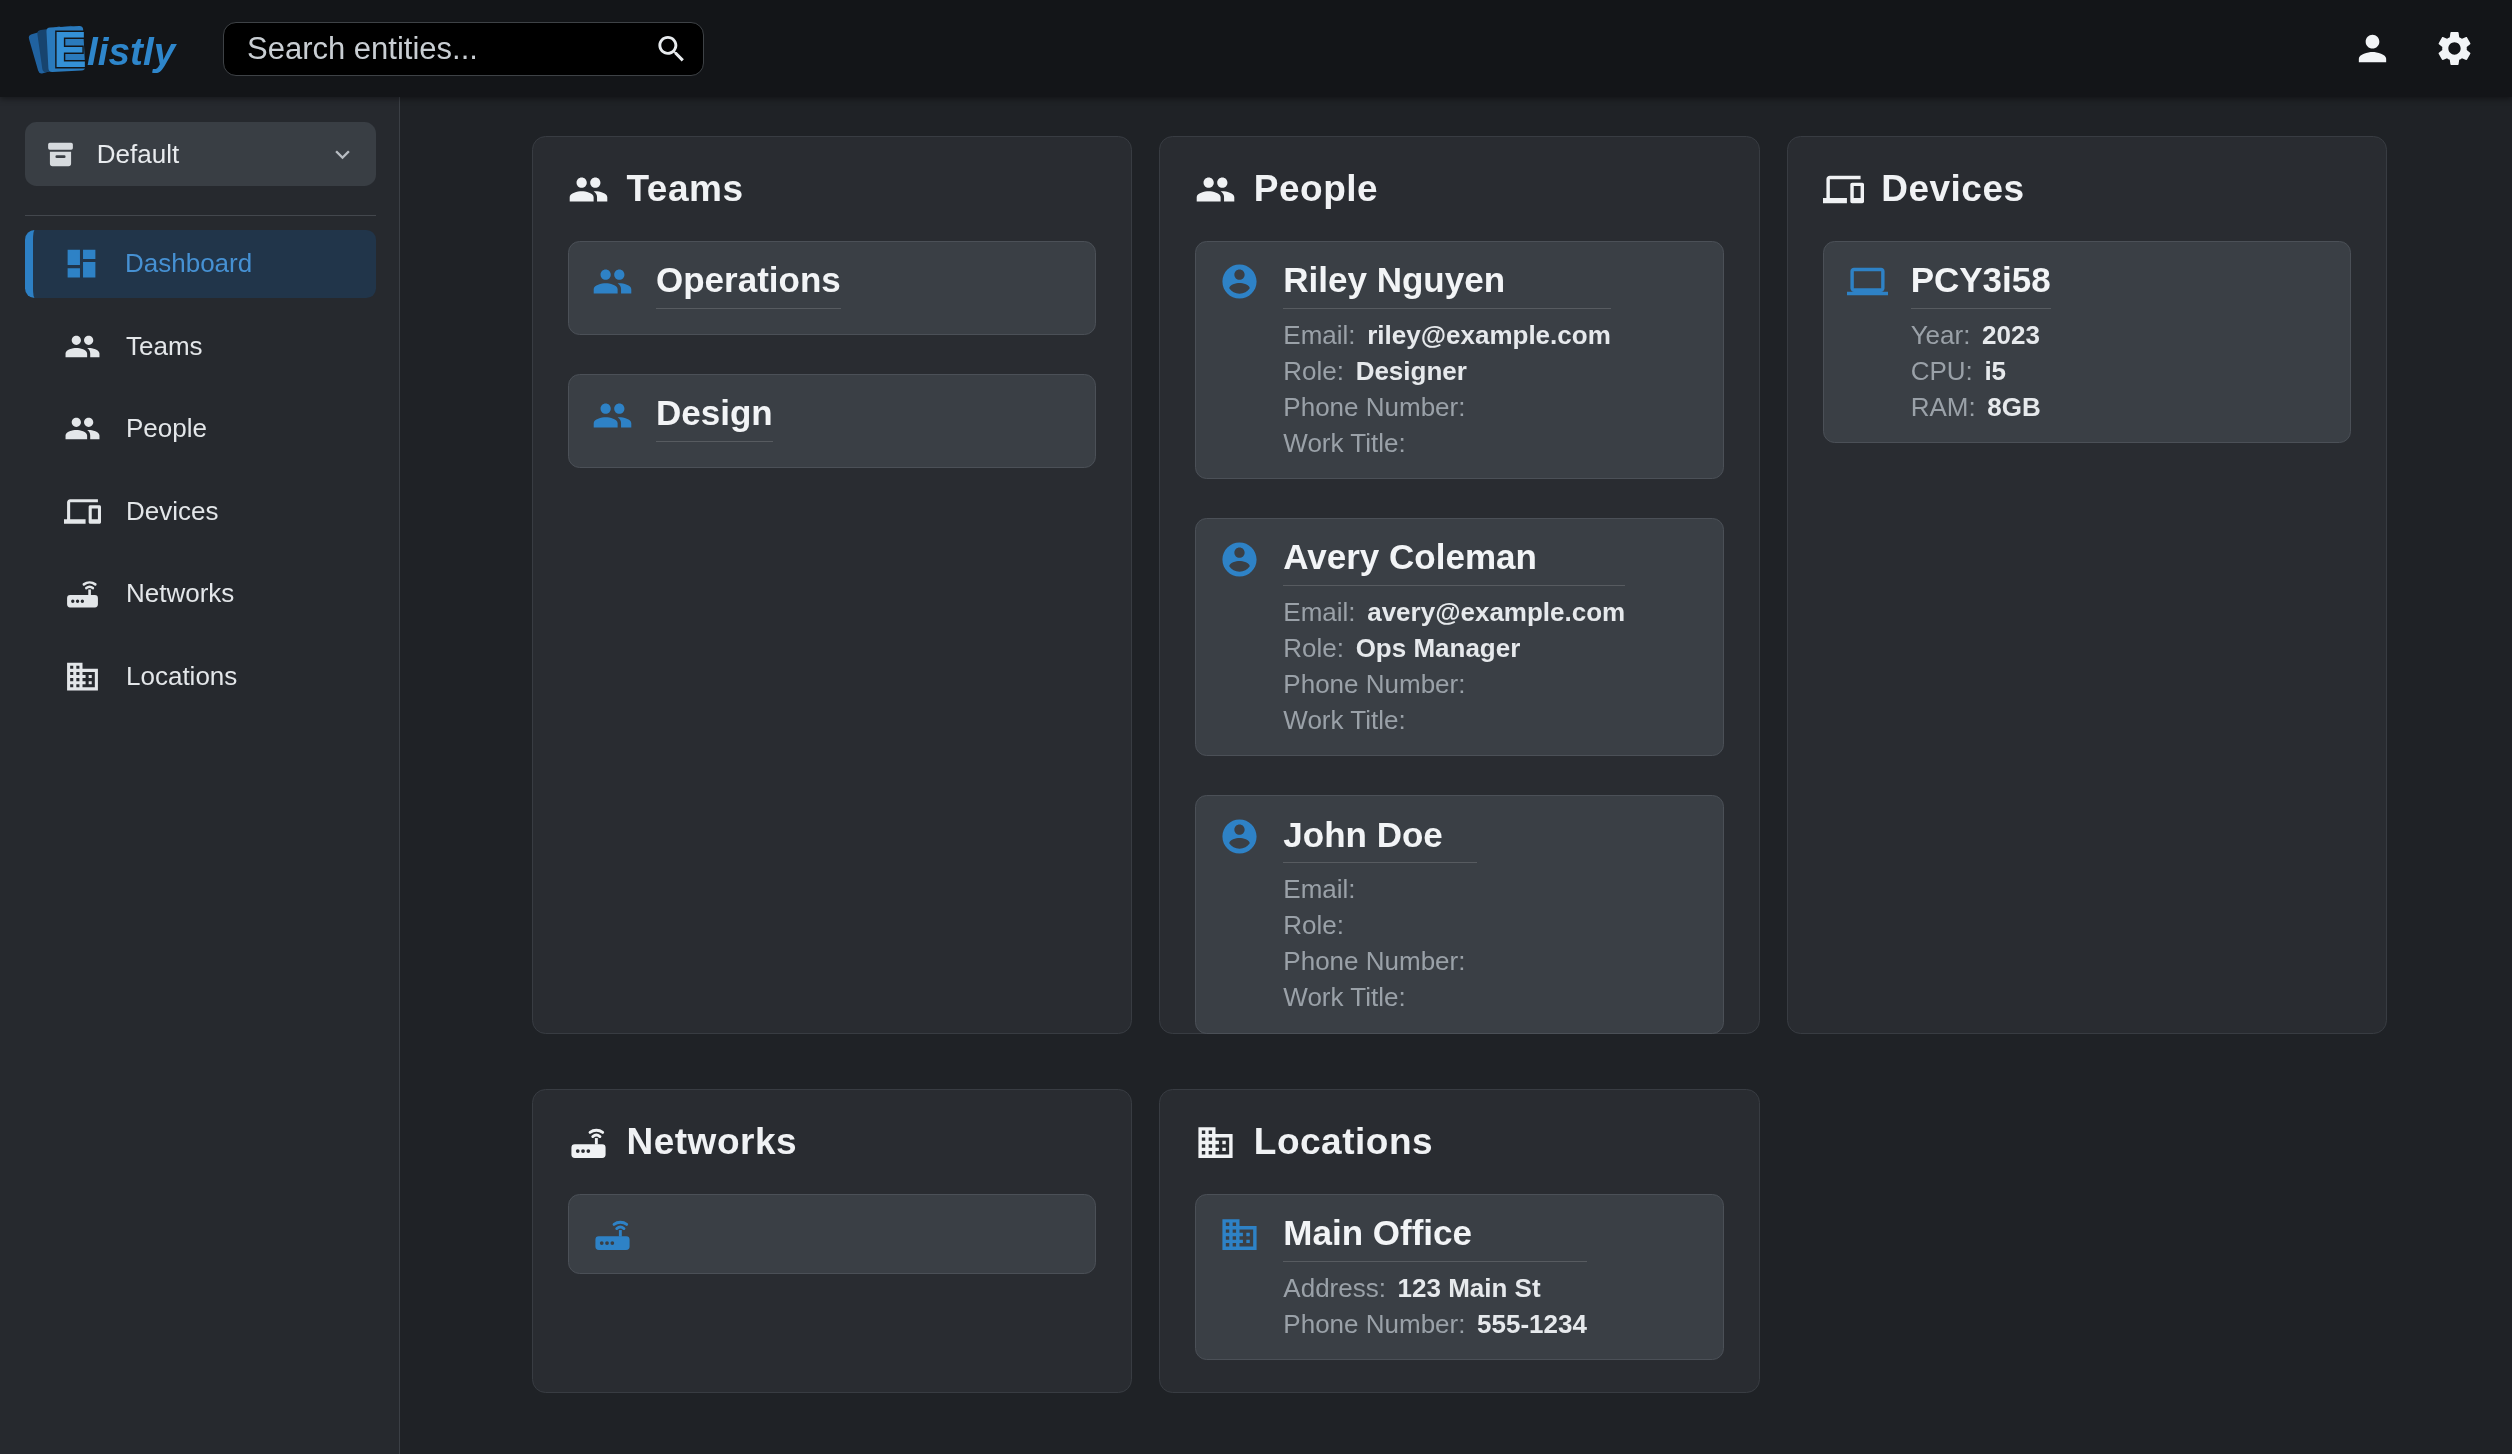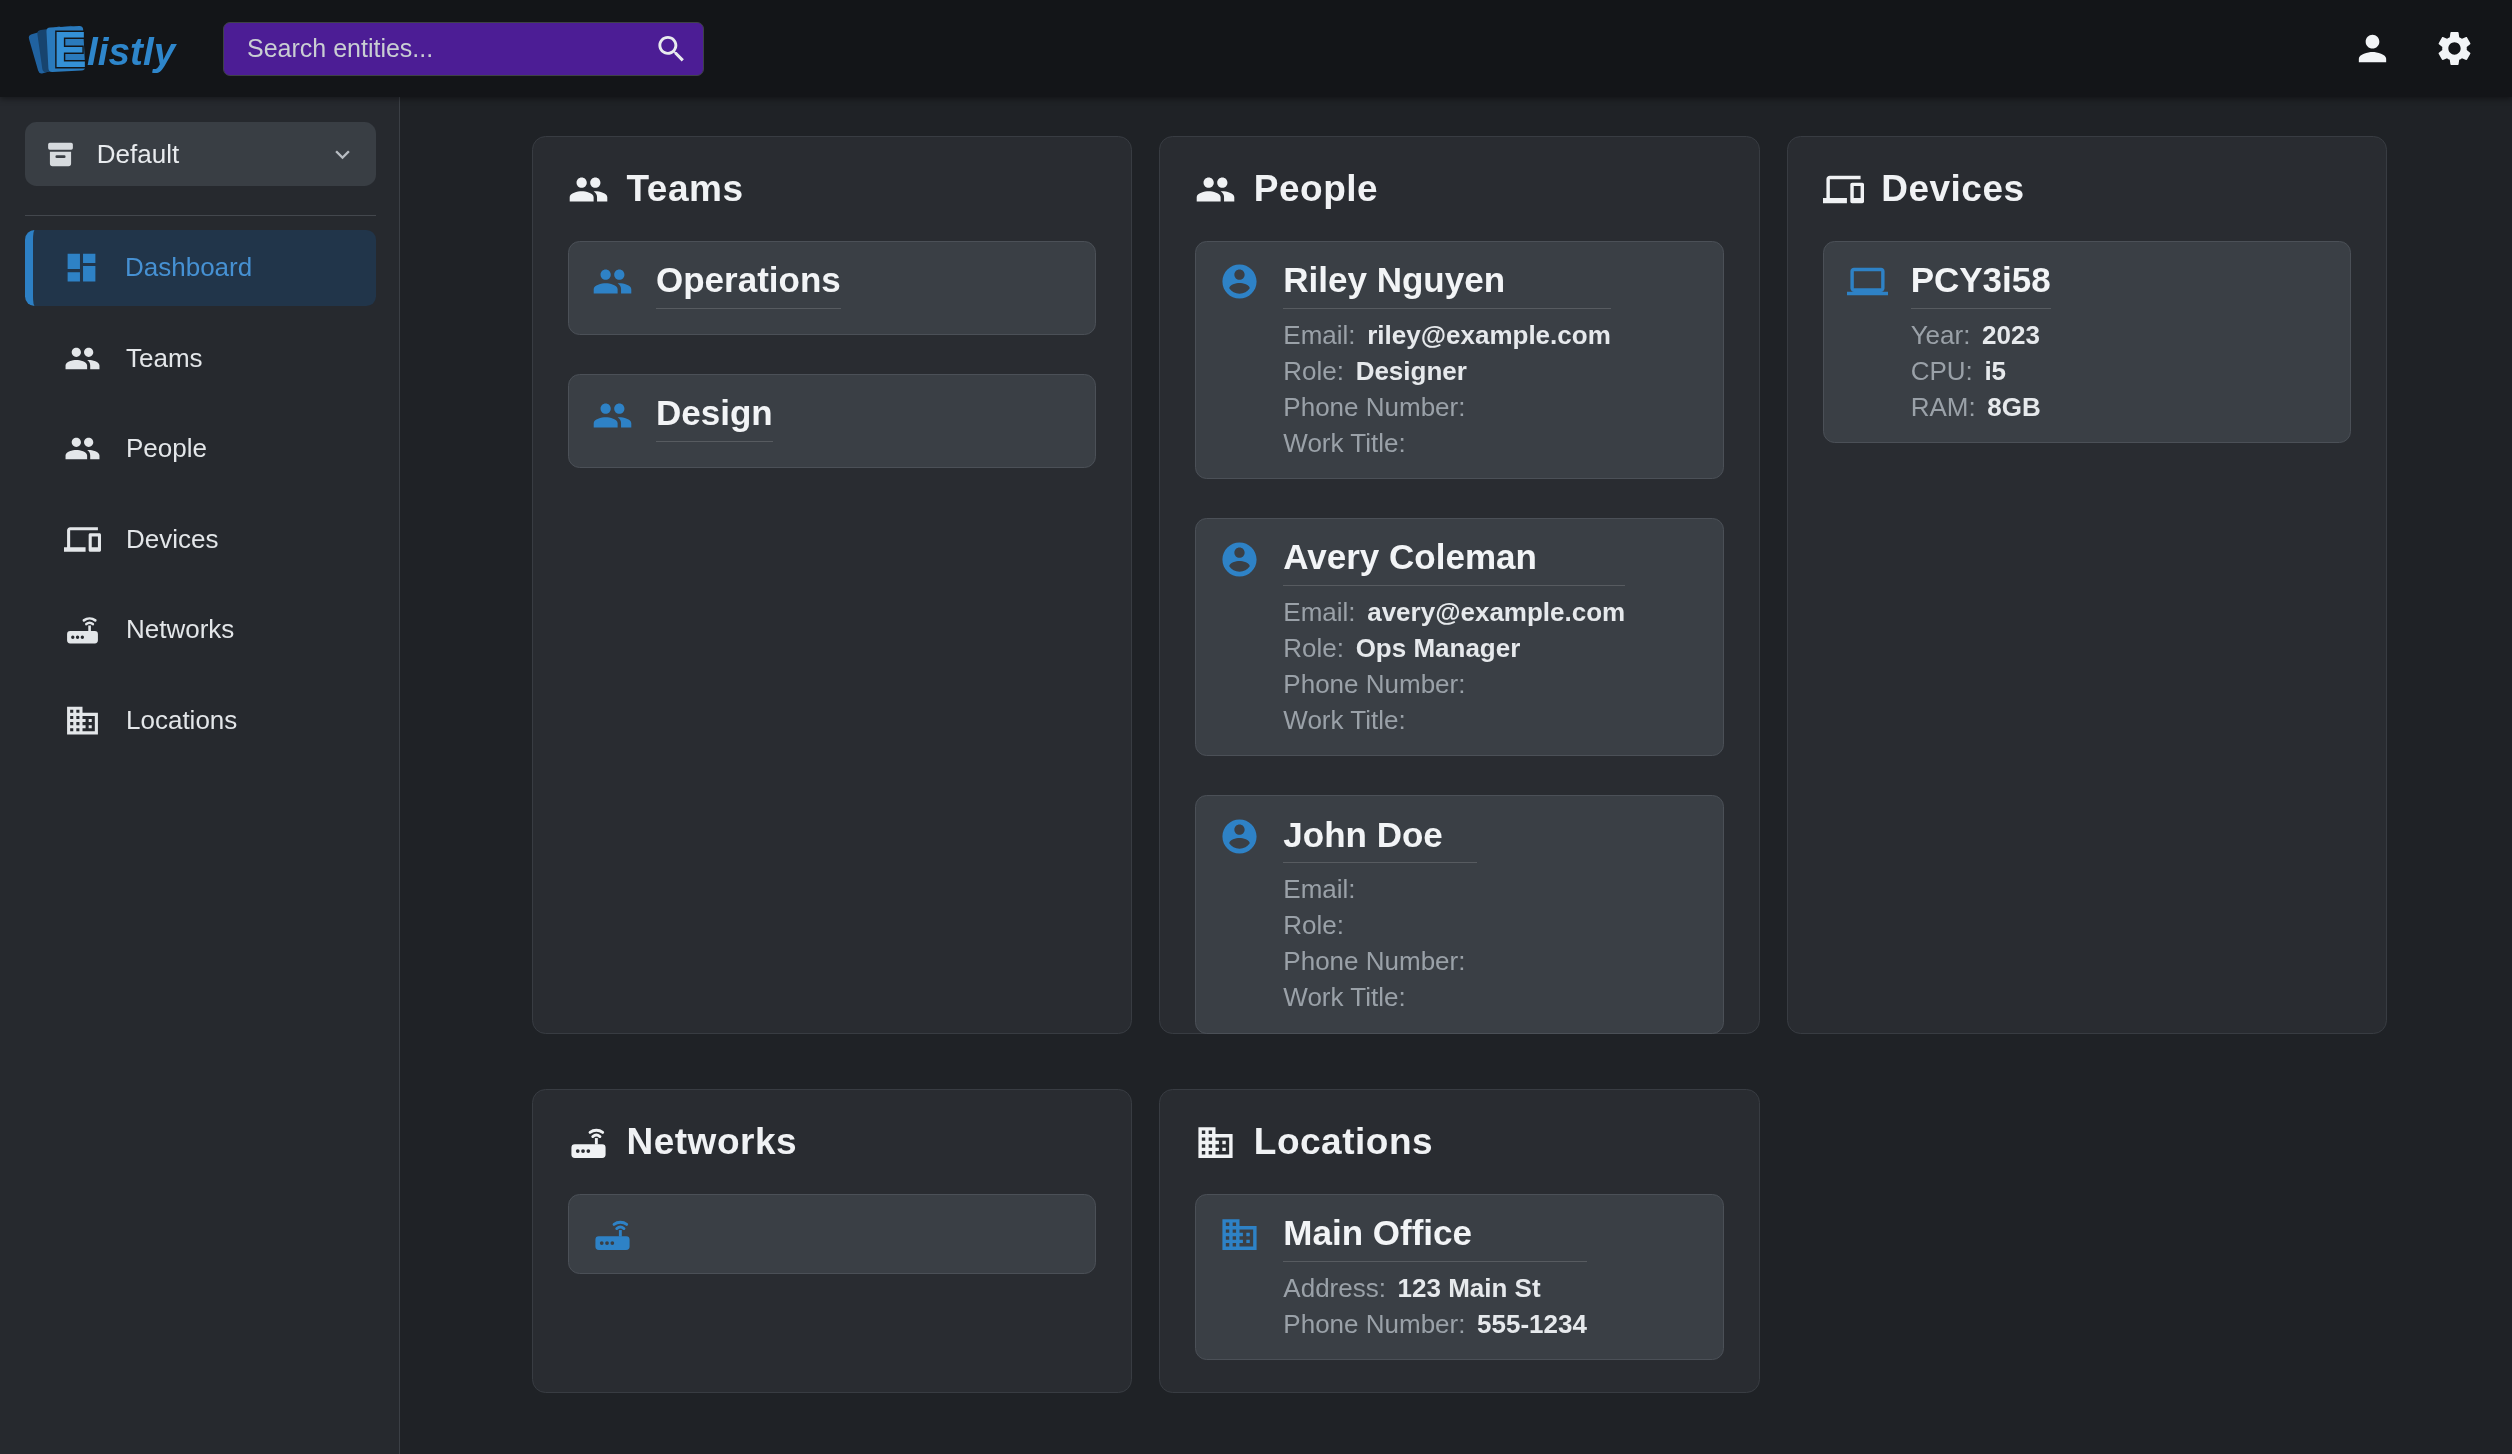--- a/index.html
+++ b/index.html
@@ -12,22 +12,22 @@
 
   
   .topbar {
     position:absolute; top:0; left:0; width:2512px; height:97px;
     background:#131518; display:flex; align-items:center; z-index:20;
     box-shadow:0 1.9px 5.8px rgba(0,0,0,.4);
   }
   .logo { margin-left:27px; width:155px; height:60px; cursor:pointer; flex-shrink:0; }
   .search-wrap { position:relative; margin-left:41px; width:481px; height:54px; }
   .search-input {
-    width:100%; height:100%; background:#4c1d95; border:1.9px solid #3e4246;
-    border-radius:7px; color:#e8ebee; font-size:25px; padding:0 70px 0 23px;
+    width:100%; height:100%; background:#000000; border:1.9px solid #3e4246;
+    border-radius:13px; color:#e8ebee; font-size:31px; padding:0 70px 0 23px;
     font-family:"Liberation Sans", sans-serif; outline:none;
   }
   .search-input::placeholder { color:#c9ced3; opacity:1; }
   .search-btn {
     position:absolute; right:15.5px; top:50%; transform:translateY(-50%);
     width:35px; height:35px; color:#e8ebee; background:none; border:none; cursor:pointer;
   }
   .topbar-actions { margin-left:auto; margin-right:37px; display:flex; gap:41px; align-items:center; }
   .tb-icon-btn { width:41px; height:41px; color:#f2f4f6; background:none; border:none; cursor:pointer; }
 
@@ -41,21 +41,21 @@
   }
   .workspace {
     height:64px; background:#393e44; border-radius:11.6px; display:flex; align-items:center;
     padding:0 19.4px; gap:19.4px; cursor:pointer; border:none; width:100%;
     color:#e8ebee; font-size:26px; font-family:"Liberation Sans", sans-serif; --hole:#393e44;
   }
   .workspace .ic { width:33px; height:33px; color:#d6dade; }
   .workspace .chev { margin-left:auto; width:29px; height:29px; color:#b7bcc2; }
   .sidebar-divider { border:none; border-top:1px solid #43474d; margin:29px 0 13.6px; }
   .nav-item {
-    height:76px; display:flex; align-items:center; gap:25px; padding-left:39px;
+    height:68px; display:flex; align-items:center; gap:25px; padding-left:39px;
     margin-bottom:14.6px; border-radius:9.7px; cursor:pointer; color:#e3e6e9; font-size:26px;
   }
   .nav-item .ic { width:37px; height:37px; flex-shrink:0; }
   .nav-item.active {
     background:#21354a; border-left:8.7px solid #2d80c5; padding-left:30px; color:#4691d3;
   }
   .nav-item.active .ic { color:#2e82c6; }
 
   
   .main { flex:1; padding:39px 125px 0 132px; }

